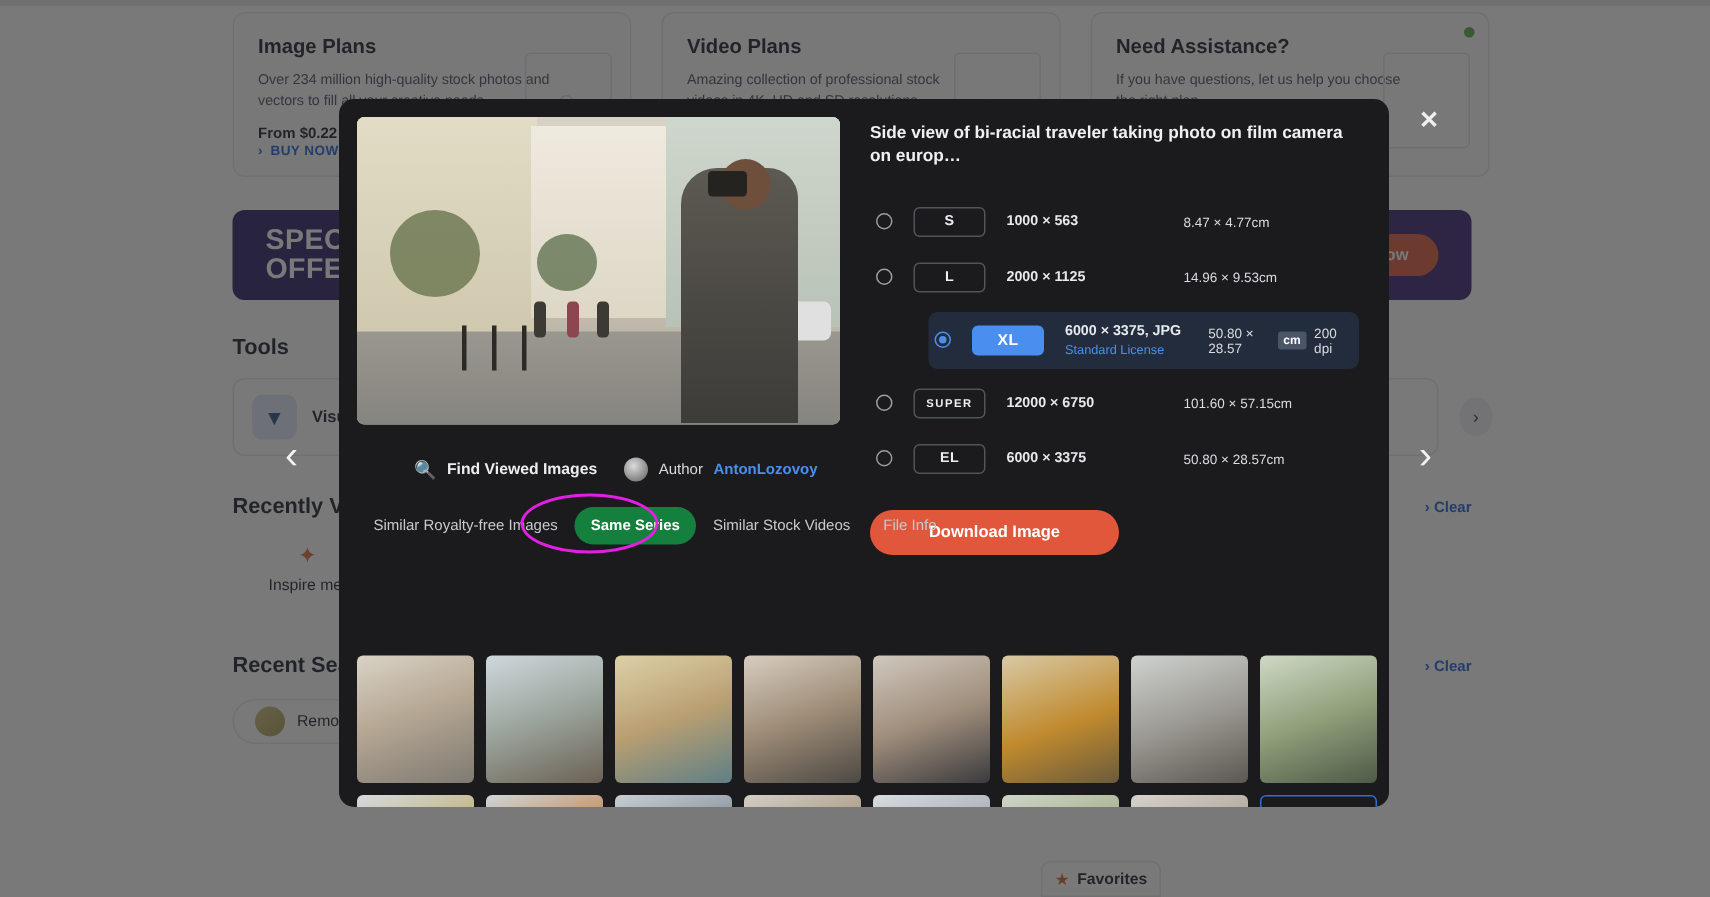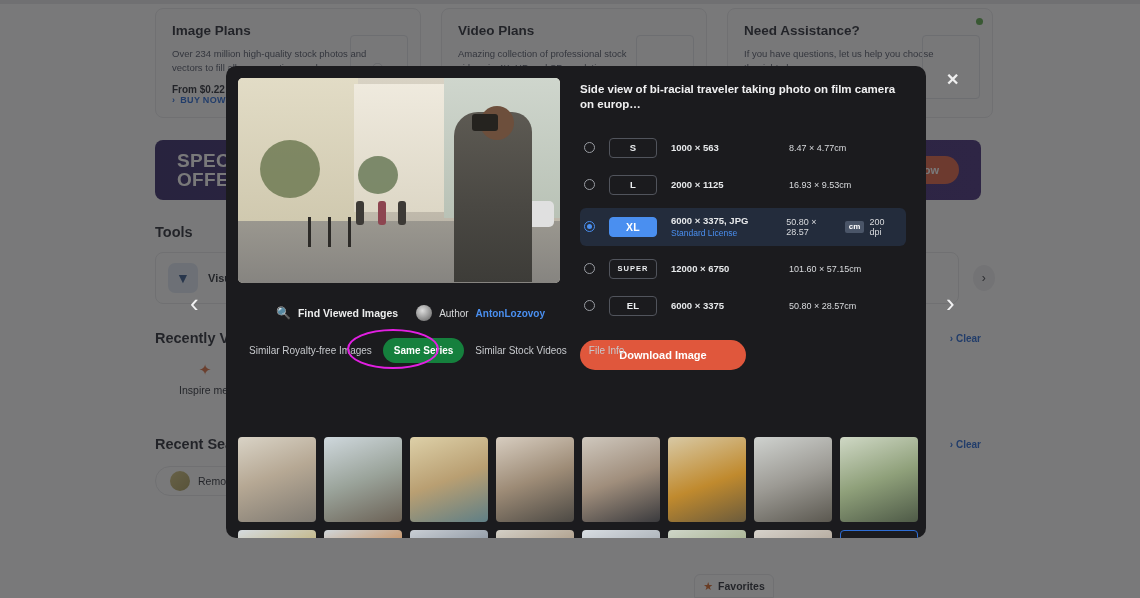--- a/index.html
+++ b/index.html
@@ -128,21 +128,21 @@
     color:#2f72dd; font-size:10.5px; font-weight:bold; background:#1b1b1e;
   }
 
   .modal-right { flex:1; padding:16px 20px 0 10px; }
   .modal-title { font-size:11.5px; font-weight:bold; color:#f0f0f1; line-height:1.3; }
   .sizes { margin-top:22px; }
   .size-row {
     display:flex; align-items:center; height:28px; margin-bottom:9px;
     border-radius:6px; padding:0 8px 0 4px;
   }
-  .size-row.sel { background:#232c3c; height:38px; margin-bottom:9px; }
+  .size-row.sel { background:#232c3c; height:38px; margin-bottom:9px;margin-left:39px; }
   .radio { width:11px;height:11px;border-radius:50%;border:1.3px solid #9a9da3; margin-right:14px; position:relative; flex:none; }
   .radio.on { border-color:#4a8ff0; }
   .radio.on::after { content:""; position:absolute; left:2px; top:2px; width:5px; height:5px; border-radius:50%; background:#4a8ff0; }
   .size-badge {
     width:48px; height:20px; border:1px solid #51545c; border-radius:4px;
     display:flex; align-items:center; justify-content:center;
     font-size:9.5px; font-weight:bold; color:#eceef0; letter-spacing:.3px; flex:none;
   }
   .size-badge.xl { background:#4a8ff0; border-color:#4a8ff0; color:#fff; font-size:10.5px; }
   .size-badge.super { font-size:7.5px; letter-spacing:1px; }
@@ -317,21 +317,21 @@
         <div class="size-row">
           <span class="radio"></span>
           <span class="size-badge">S</span>
           <span class="size-px">1000 × 563</span>
           <span class="size-cm">8.47 × 4.77cm</span>
         </div>
         <div class="size-row">
           <span class="radio"></span>
           <span class="size-badge">L</span>
           <span class="size-px">2000 × 1125</span>
-          <span class="size-cm">16.93 × 9.53cm</span>
+          <span class="size-cm">14.96 × 9.53cm</span>
         </div>
         <div class="size-row sel">
           <span class="radio on"></span>
           <span class="size-badge xl">XL</span>
           <span class="size-px">
             <span>6000 × 3375, JPG</span>
             <span class="size-lic">Standard License</span>
           </span>
           <span class="size-cm">
             <span>50.80 × 28.57</span>

